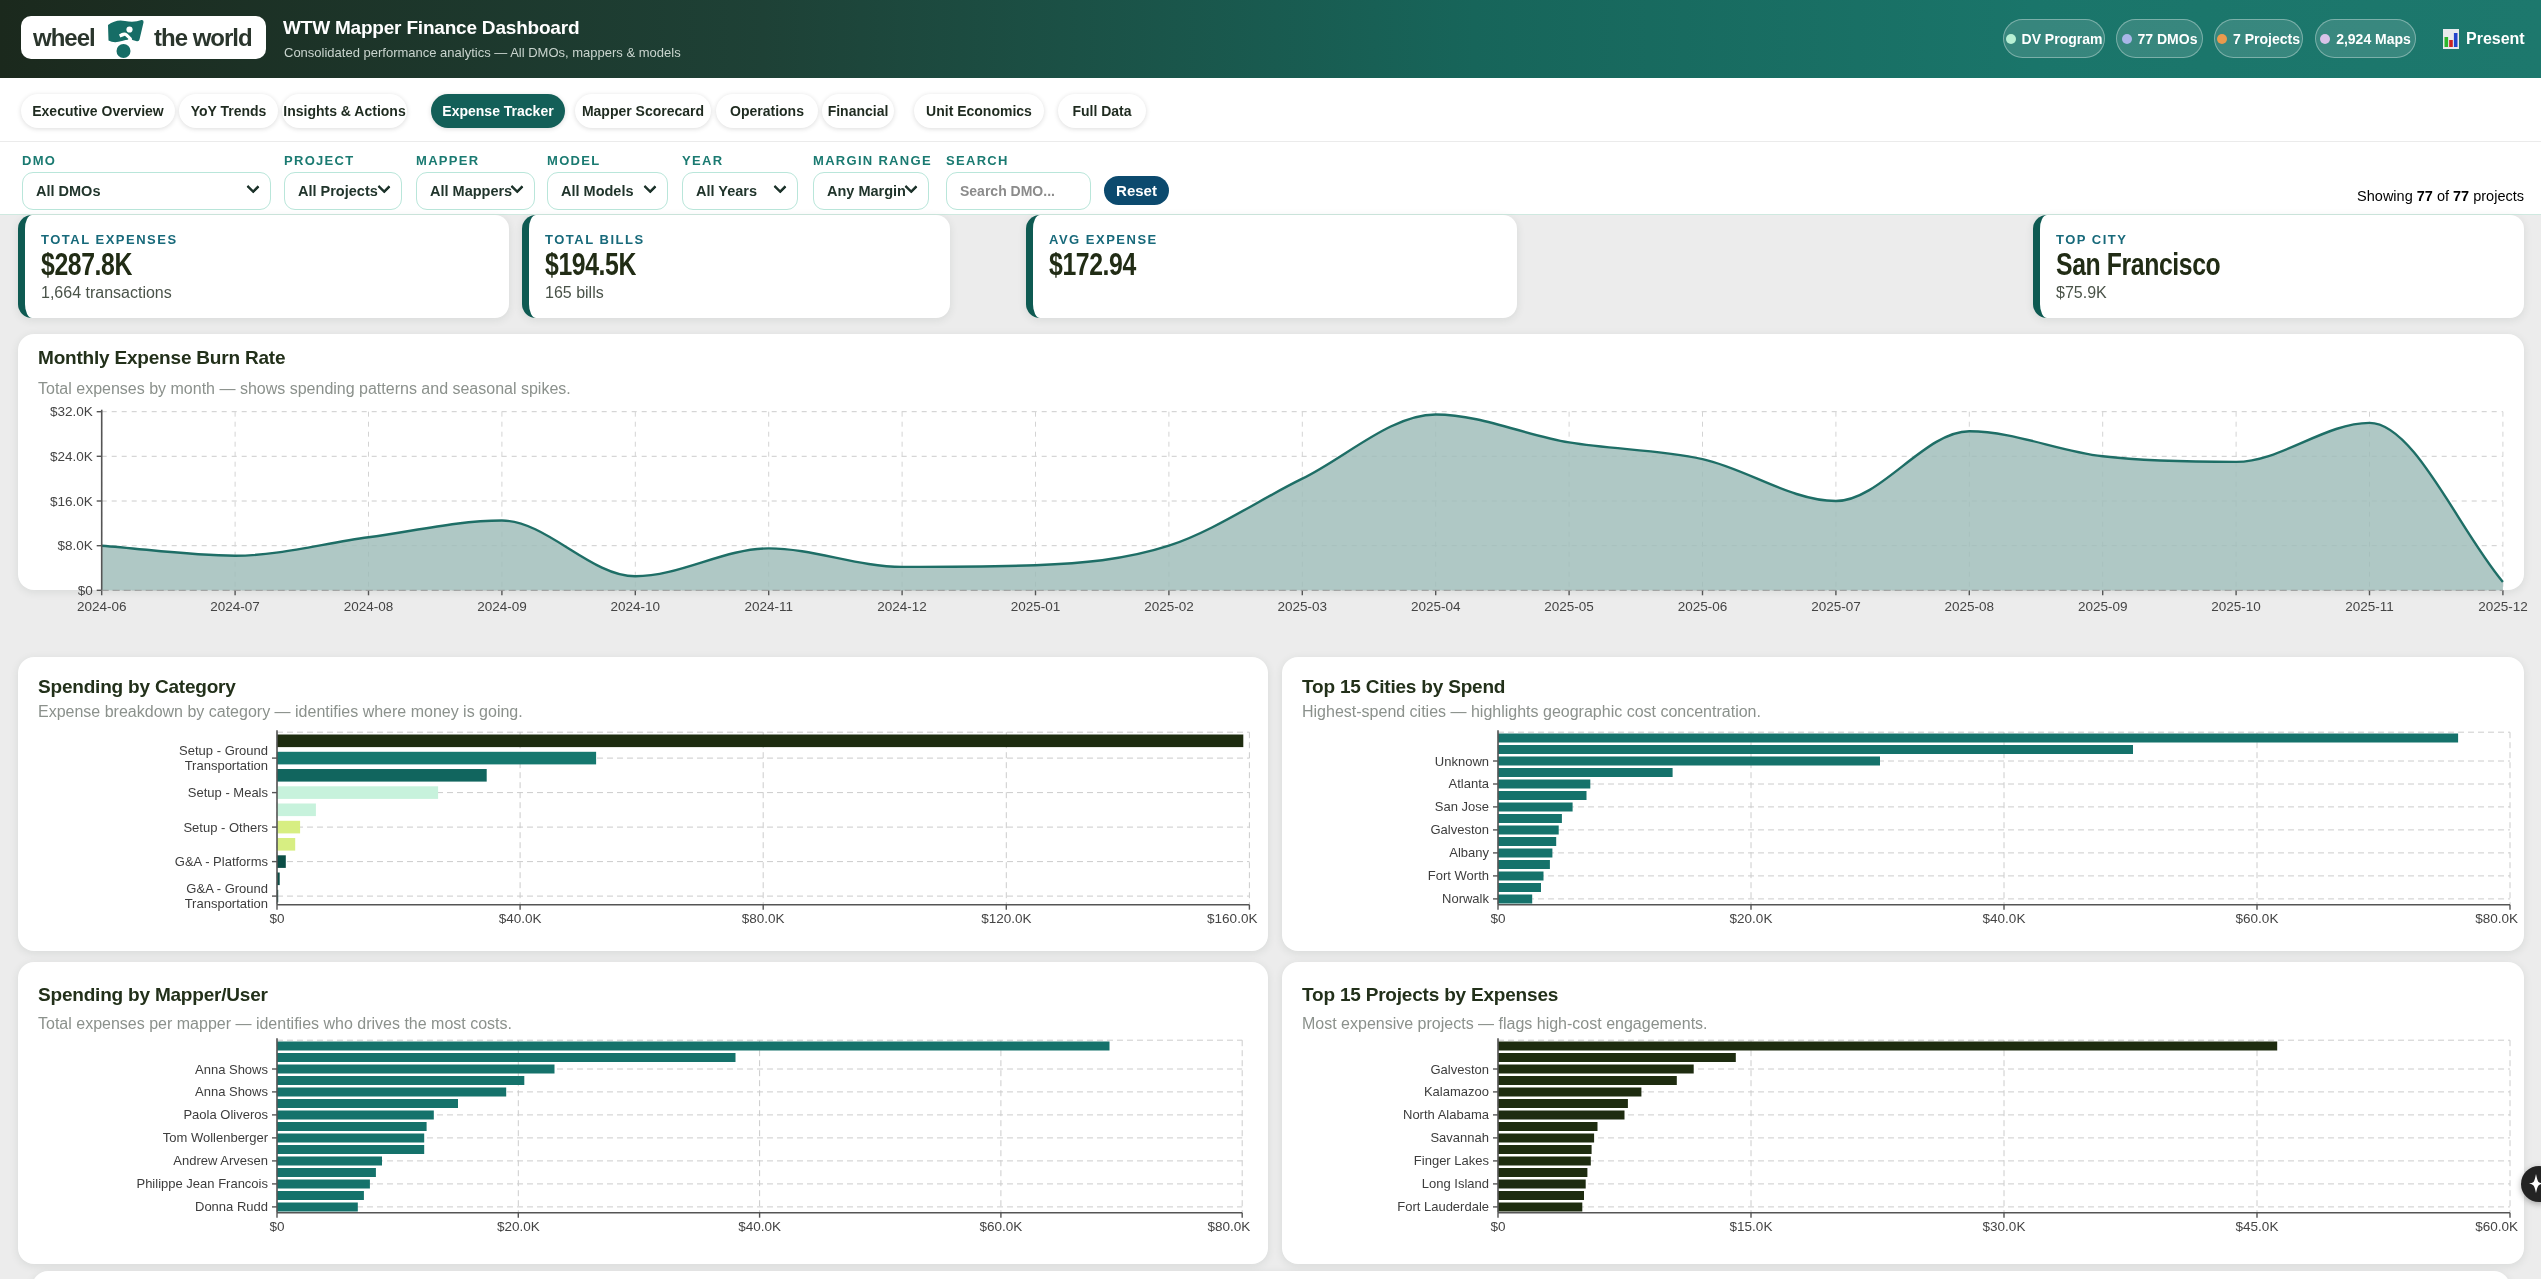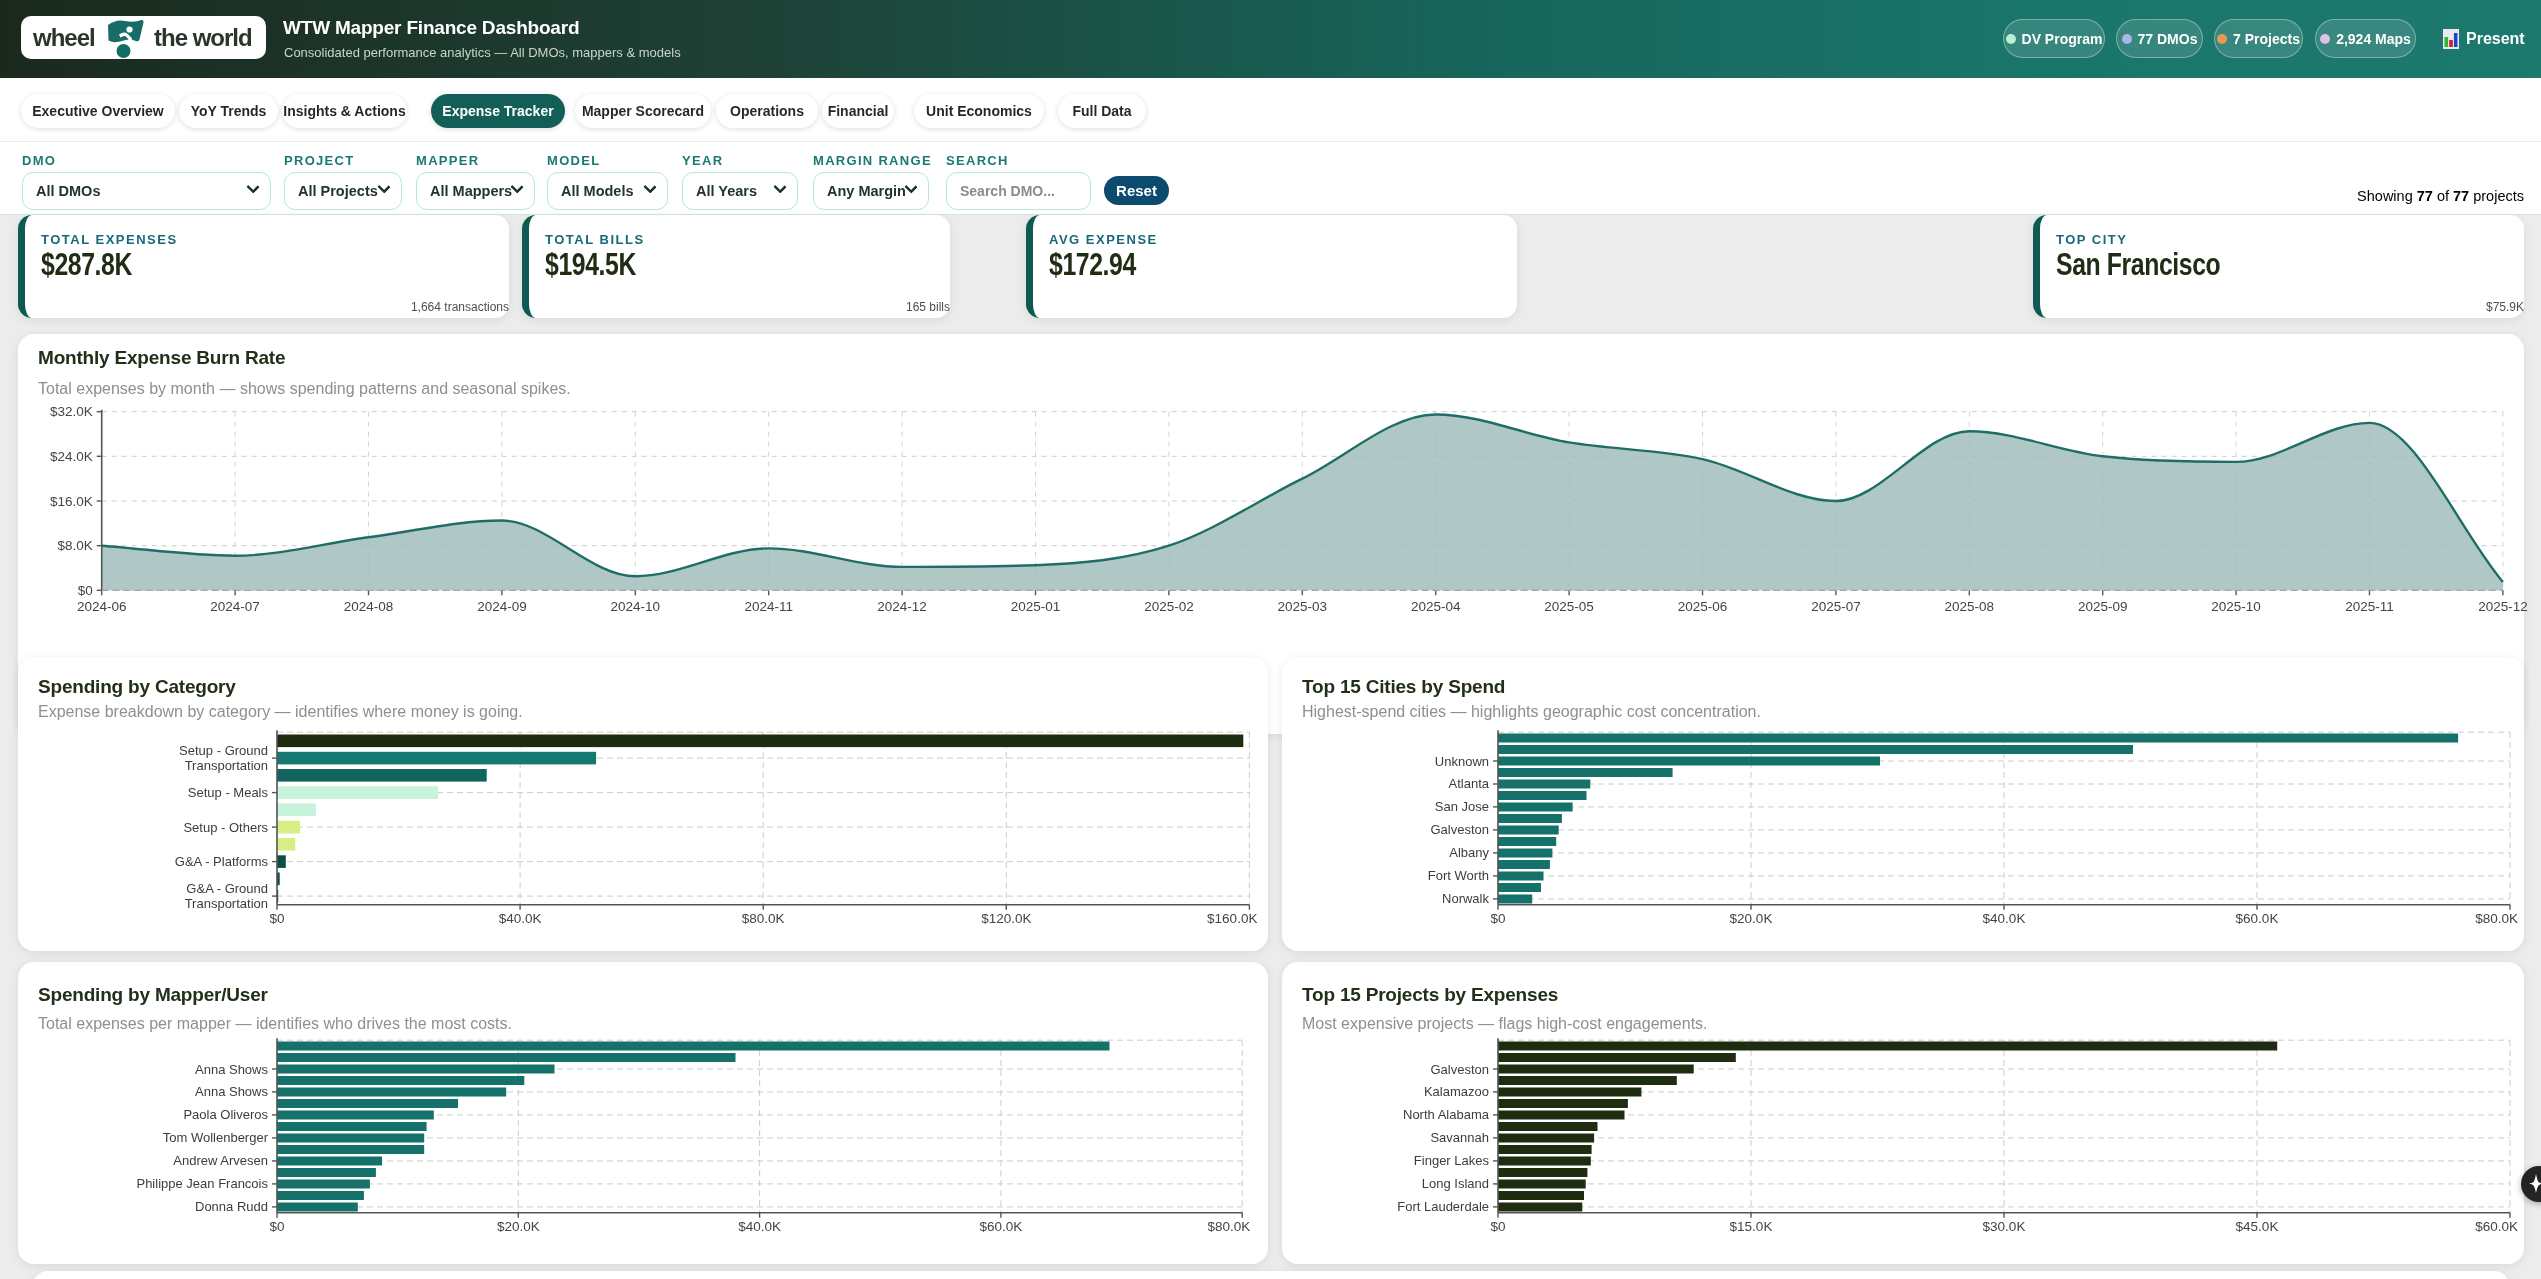--- a/index.html
+++ b/index.html
@@ -8,21 +8,21 @@
   .panel { position:absolute; background:#fff; border-radius:16px;
             box-shadow:0 2px 8px rgba(40,60,50,0.10); }
   .ptitle { position:absolute; left:20px; font-size:19px; font-weight:bold;
              color:#22301a; letter-spacing:-0.2px; }
   .psub   { position:absolute; left:20px; font-size:16px; color:#8b918c; }
   .kcard  { position:absolute; top:215px; height:103px; background:#fff;
              border-radius:14px; border-left:7px solid #0e5a52;
              box-shadow:0 2px 8px rgba(40,60,50,0.10); padding:17px 0 0 16px; }
   .klab { font-size:13px; font-weight:bold; color:#17697a; letter-spacing:1.5px; }
   .kval { font-size:31px; font-weight:bold; color:#212c15; letter-spacing:-0.5px; margin-top:1px; transform:scaleX(0.8); transform-origin:0 50%; white-space:nowrap; line-height:34px; }
-  .ksub { font-size:12px; color:#4a5349; margin-top:18px;text-align:right; }
+  .ksub { font-size:16px; color:#4a5349; margin-top:2px; }
   .tab { position:absolute; top:94px; height:34px; border-radius:17px; background:#fff;
           box-shadow:0 1px 5px rgba(0,0,0,0.14); color:#1f2b20; font-size:14px;
           font-weight:bold; display:flex; align-items:center; justify-content:center; }
   .tab.active { background:#135f58; color:#fff; }
   .flab { position:absolute; top:153px; font-size:13px; font-weight:bold;
            color:#1a7a71; letter-spacing:1.3px; }
   .fsel { position:absolute; top:172px; height:38px; background:#fff;
            border:1.5px solid #b9e6da; border-radius:11px; font-size:14.5px;
            color:#21352c; display:flex; align-items:center; padding-left:13px;font-weight:bold; }
   .chev { position:absolute; right:12px; top:11px; width:10px; height:10px;
@@ -109,21 +109,21 @@
   <div class="kcard" style="left:1026px;width:491px">
     <div class="klab">AVG EXPENSE</div>
       <div class="kval">$172.94</div>
     </div>
   <div class="kcard" style="left:2033px;width:491px">
     <div class="klab">TOP CITY</div>
       <div class="kval">San Francisco</div>
     <div class="ksub">$75.9K</div>
     </div>
 
-  <div class="panel" style="left:18px;top:334px;width:2506px;height:400px">
+  <div class="panel" style="left:18px;top:334px;width:2506px;height:256px">
     <div class="ptitle" style="top:13px">Monthly Expense Burn Rate</div>
     <div class="psub" style="top:46px">Total expenses by month — shows spending patterns and seasonal spikes.</div>
     <svg width="2536" height="308" viewBox="0 0 2536 308" style="position:absolute;left:0;top:0">
         <line x1="83.7" y1="256.3" x2="2484.9" y2="256.3" stroke="#cccccc" stroke-width="1" stroke-dasharray="5 5"></line>
         <text x="74.7" y="260.8" text-anchor="end" font-size="13.5" fill="#444">$0</text>
         <line x1="78.7" y1="256.3" x2="83.7" y2="256.3" stroke="#555" stroke-width="1.4"></line>
         <line x1="83.7" y1="211.7" x2="2484.9" y2="211.7" stroke="#cccccc" stroke-width="1" stroke-dasharray="5 5"></line>
         <text x="74.7" y="216.2" text-anchor="end" font-size="13.5" fill="#444">$8.0K</text>
         <line x1="78.7" y1="211.7" x2="83.7" y2="211.7" stroke="#555" stroke-width="1.4"></line>
         <line x1="83.7" y1="167.0" x2="2484.9" y2="167.0" stroke="#cccccc" stroke-width="1" stroke-dasharray="5 5"></line>

